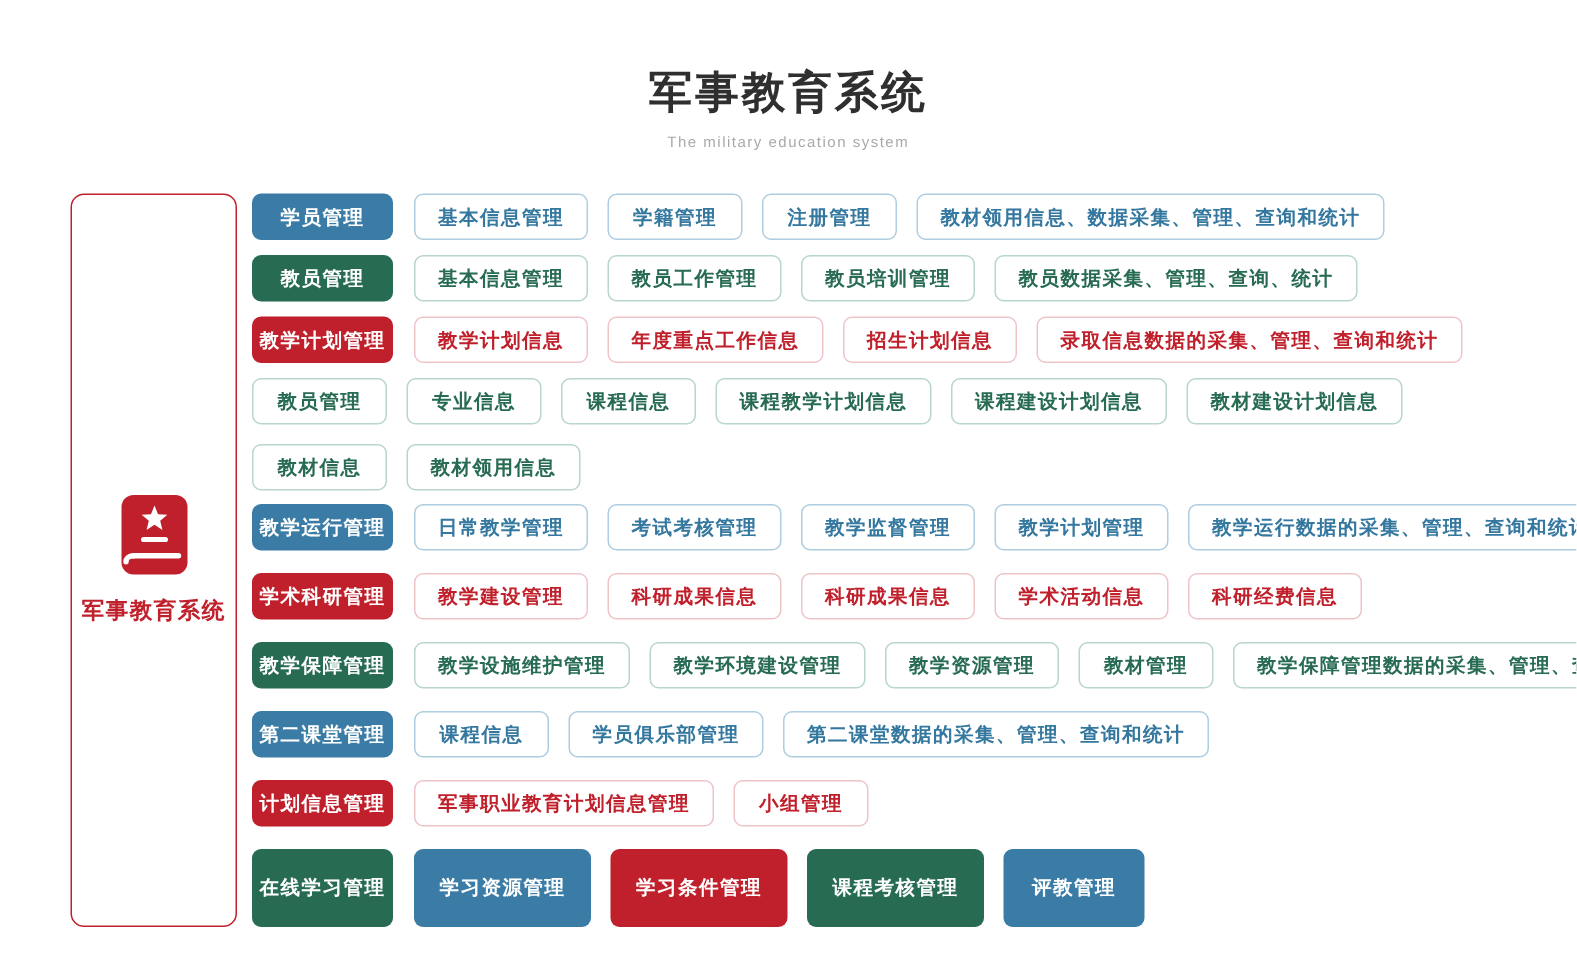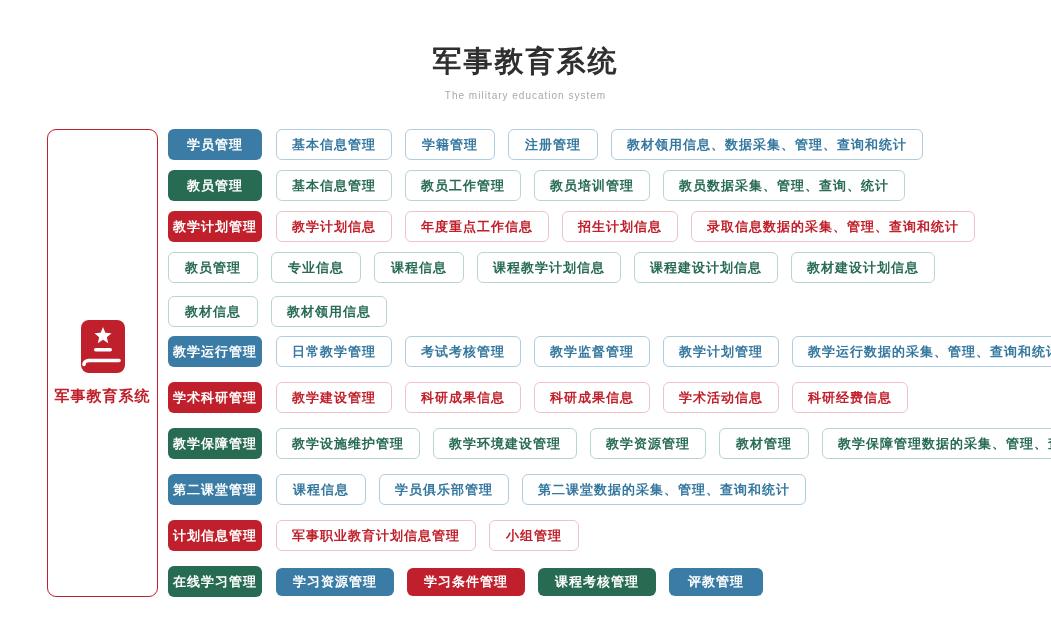--- a/index.html
+++ b/index.html
@@ -24,21 +24,21 @@
   .row:nth-child(n+5):not(:last-child){margin-bottom:15px;}
   .sub-group{display:flex;flex-direction:column;gap:13px;justify-content:center;}
   .sub-row{display:flex;gap:13px;}
   .btn{
     display:flex;align-items:center;justify-content:center;
     border-radius:6px;font-weight:bold;font-size:13px;box-sizing:border-box;
     letter-spacing:1px;white-space:nowrap;cursor:default;
   }
   .parent{width:94px;flex:0 0 94px;min-height:31px;color:#fff;}
   .child{height:31px;min-width:90px;padding:0 15px;}
-  .child.filled{height:28px;min-width:94px;padding:0 17px;color:#fff;}
+  .child.filled{height:52px;min-width:94px;padding:0 17px;color:#fff;}
   .filled.blue,.parent.blue{background:#3a7ca5;}
   .filled.green,.parent.green{background:#276b52;}
   .filled.red,.parent.red{background:#c0202b;}
   .outline{background:#fff;border:1px solid;}
   .outline.blue{border-color:#aecde0;color:#35789f;}
   .outline.green{border-color:#b8d6c9;color:#276b52;}
   .outline.red{border-color:#efc4c8;color:#c0202b;}
 </style>
 </head>
 <body>

